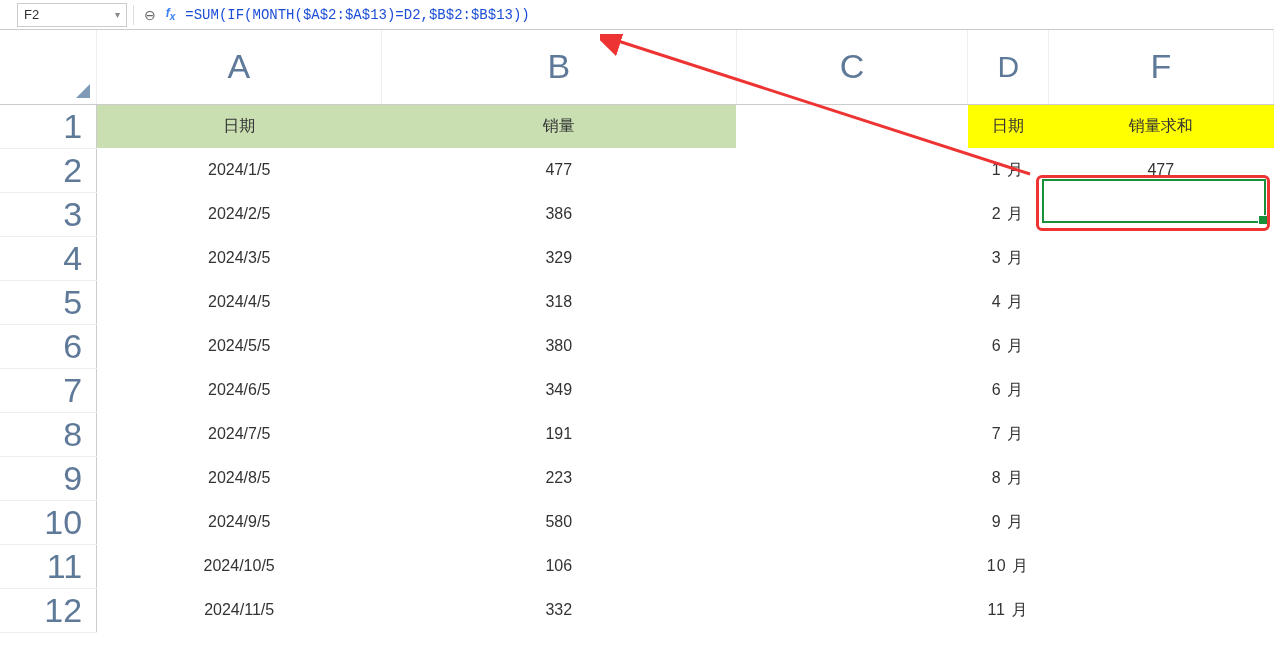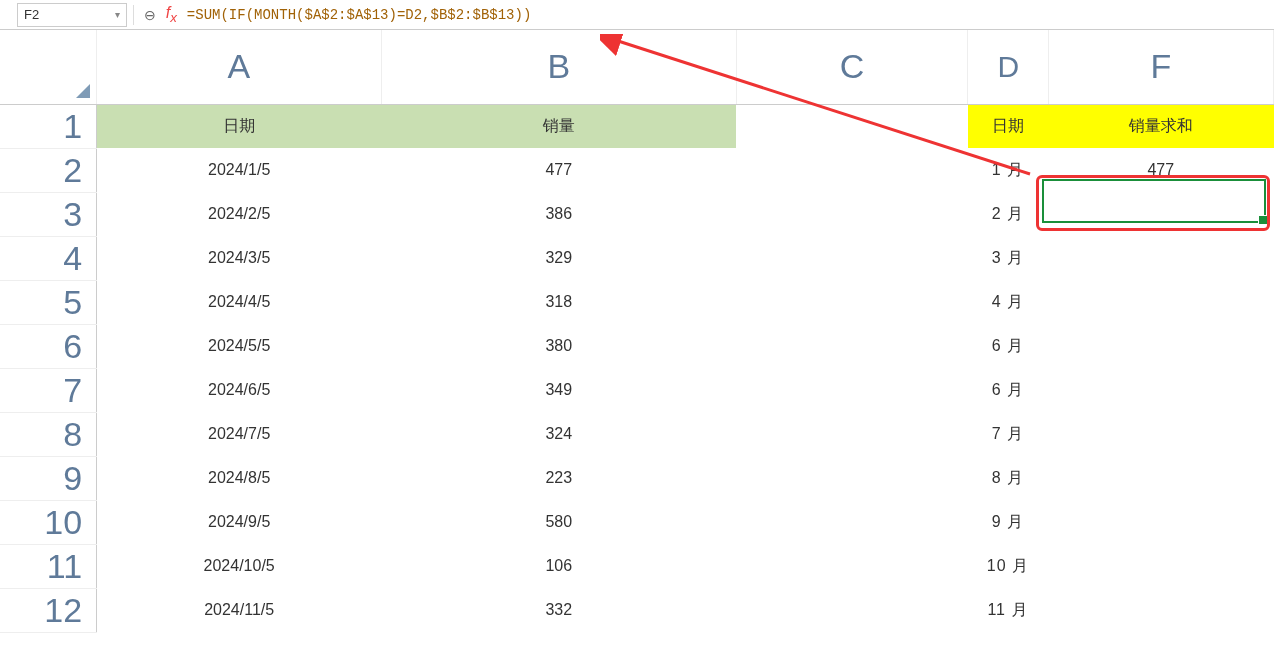--- a/index.html
+++ b/index.html
@@ -40,30 +40,31 @@
       background: #ddd;
     }
     .fb-icon {
       color: #666;
       font-size: 14px;
       padding: 0 4px;
       cursor: default;
     }
     .fx-label {
       font-style: italic;
-      color: #ef4444;
-      font-size: 16px;
+      color: #3b82f6;
+      font-size: 12px;
       padding-right: 4px;
+      font-weight: bold;
     }
     .formula-input {
       flex: 0 0 auto;
       width: 380px;
       font-family: Consolas, "Courier New", monospace;
       font-size: 14px;
-      color: #a16207;
+      color: #1d4ed8;
       border: none;
       outline: none;
       background: transparent;
     }
 
     
     .grid-wrapper {
       position: relative;
       width: 1274px;
       height: 622px;
@@ -294,21 +295,21 @@
       <th class="rowhdr">7</th>
       <td class="bord">2024/6/5</td>
       <td class="bord">349</td>
       <td></td>
       <td class="monthcell">6  月</td>
       <td class="fempty"></td>
     </tr>
     <tr class="datarow">
       <th class="rowhdr">8</th>
       <td class="bord">2024/7/5</td>
-      <td class="bord">324</td>
+      <td class="bord">191</td>
       <td></td>
       <td class="monthcell">7  月</td>
       <td class="fempty"></td>
     </tr>
     <tr class="datarow">
       <th class="rowhdr">9</th>
       <td class="bord">2024/8/5</td>
       <td class="bord">223</td>
       <td></td>
       <td class="monthcell">8  月</td>

